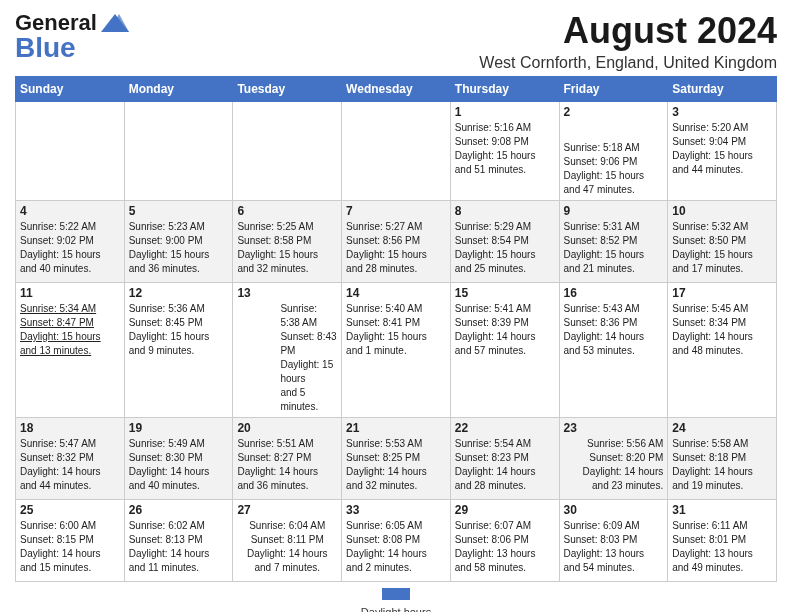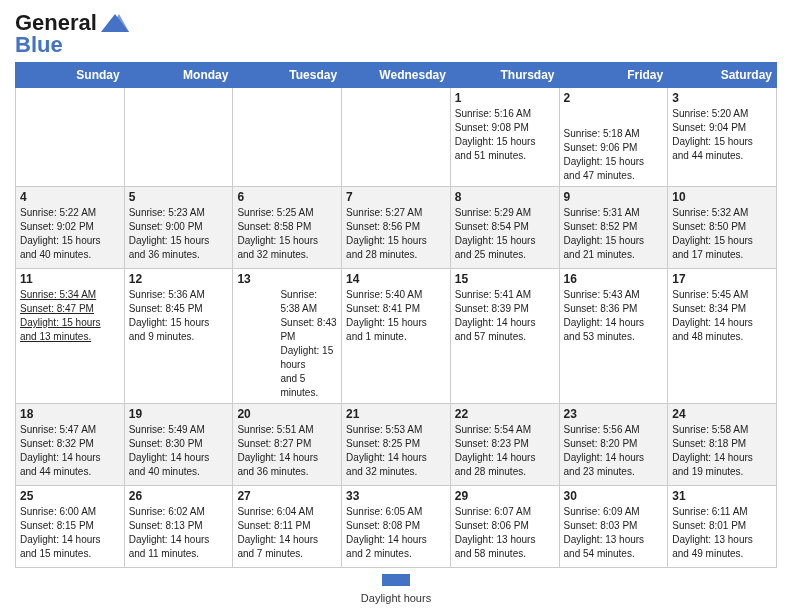--- a/index.html
+++ b/index.html
@@ -42,21 +42,21 @@
     .calendar-table {
       width: 100%;
       border-collapse: collapse;
       font-size: 10.5px;
       table-layout: fixed;
     }
     .calendar-table th {
       background-color: #4472c4;
       color: #fff;
       padding: 5px 4px;
-      text-align: right;
+      text-align: left;
       font-size: 12px;
       font-weight: bold;
       border: 1px solid #4472c4;
     }
     .calendar-table td {
       border: 1px solid #ccc;
       vertical-align: top;
       padding: 3px 4px;
       height: 82px;
       color: #222;
@@ -101,21 +101,25 @@
 <div class="page">
   <div class="header">
     <div class="logo">
       <div style="display:flex;align-items:center;gap:2px;">
         <span style="font-size:22px;font-weight:bold;color:#1a1a1a;font-family:Arial;">General</span>
         <svg width="32" height="22" viewBox="0 0 32 22">
           <polygon points="16,2 30,20 2,20" fill="#4472c4"></polygon>
           <polygon points="20,2 30,20 10,20" fill="#4472c4" opacity="0.7"></polygon>
         </svg>
       </div>
-      <span style="font-size:22px;font-weight:bold;color:#4472c4;font-family:Arial;margin-top:-4px;">Blue</span>
+      <span style="font-size:28px;font-weight:bold;color:#4472c4;font-family:Arial;margin-top:-4px;">Blue</span>
+    </div>
+    <div class="title-block">
+      <div class="month-year">August 2024</div>
+      <div class="location">West Cornforth, England, United Kingdom</div>
     </div>
   </div>
 
   <table class="calendar-table">
     <thead>
       <tr>
       <th>Sunday</th>
           <th>Monday</th>
           <th>Tuesday</th>
           <th>Wednesday</th>
@@ -285,21 +289,21 @@
           </td>
           <td>
             <span class="day-number">22</span>
             <div class="day-info" style="white-space: pre-line;">Sunrise: 5:54 AM
 Sunset: 8:23 PM
 Daylight: 14 hours
 and 28 minutes.</div>
           </td>
           <td>
             <span class="day-number">23</span>
-            <div class="day-info" style="white-space: pre-line;">Sunrise: 5:56 AM
+            <div class="day-info" style="white-space: pre-line; text-align: right;">Sunrise: 5:56 AM
 Sunset: 8:20 PM
 Daylight: 14 hours
 and 23 minutes.</div>
           </td>
           <td>
             <span class="day-number">24</span>
             <div class="day-info" style="white-space: pre-line;">Sunrise: 5:58 AM
 Sunset: 8:18 PM
 Daylight: 14 hours
 and 19 minutes.</div>
@@ -315,21 +319,21 @@
           </td>
           <td>
             <span class="day-number">26</span>
             <div class="day-info" style="white-space: pre-line;">Sunrise: 6:02 AM
 Sunset: 8:13 PM
 Daylight: 14 hours
 and 11 minutes.</div>
           </td>
           <td>
             <span class="day-number">27</span>
-            <div class="day-info" style="white-space: pre-line;">Sunrise: 6:04 AM
+            <div class="day-info" style="white-space: pre-line; text-align: center;">Sunrise: 6:04 AM
 Sunset: 8:11 PM
 Daylight: 14 hours
 and 7 minutes.</div>
           </td>
           <td>
             <span class="day-number">33</span>
             <div class="day-info" style="white-space: pre-line;">Sunrise: 6:05 AM
 Sunset: 8:08 PM
 Daylight: 14 hours
 and 2 minutes.</div>

